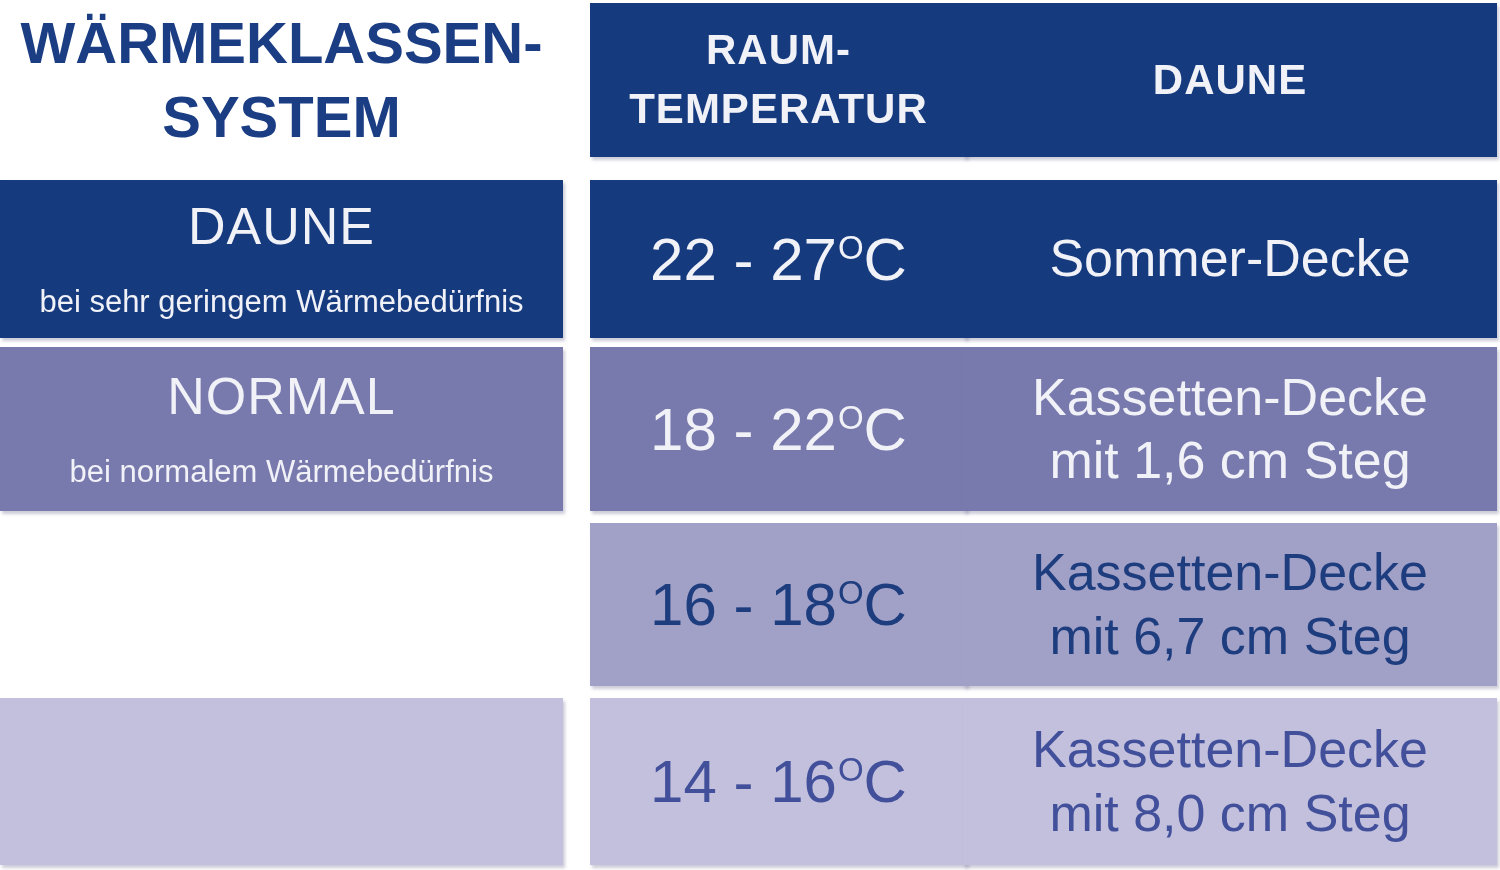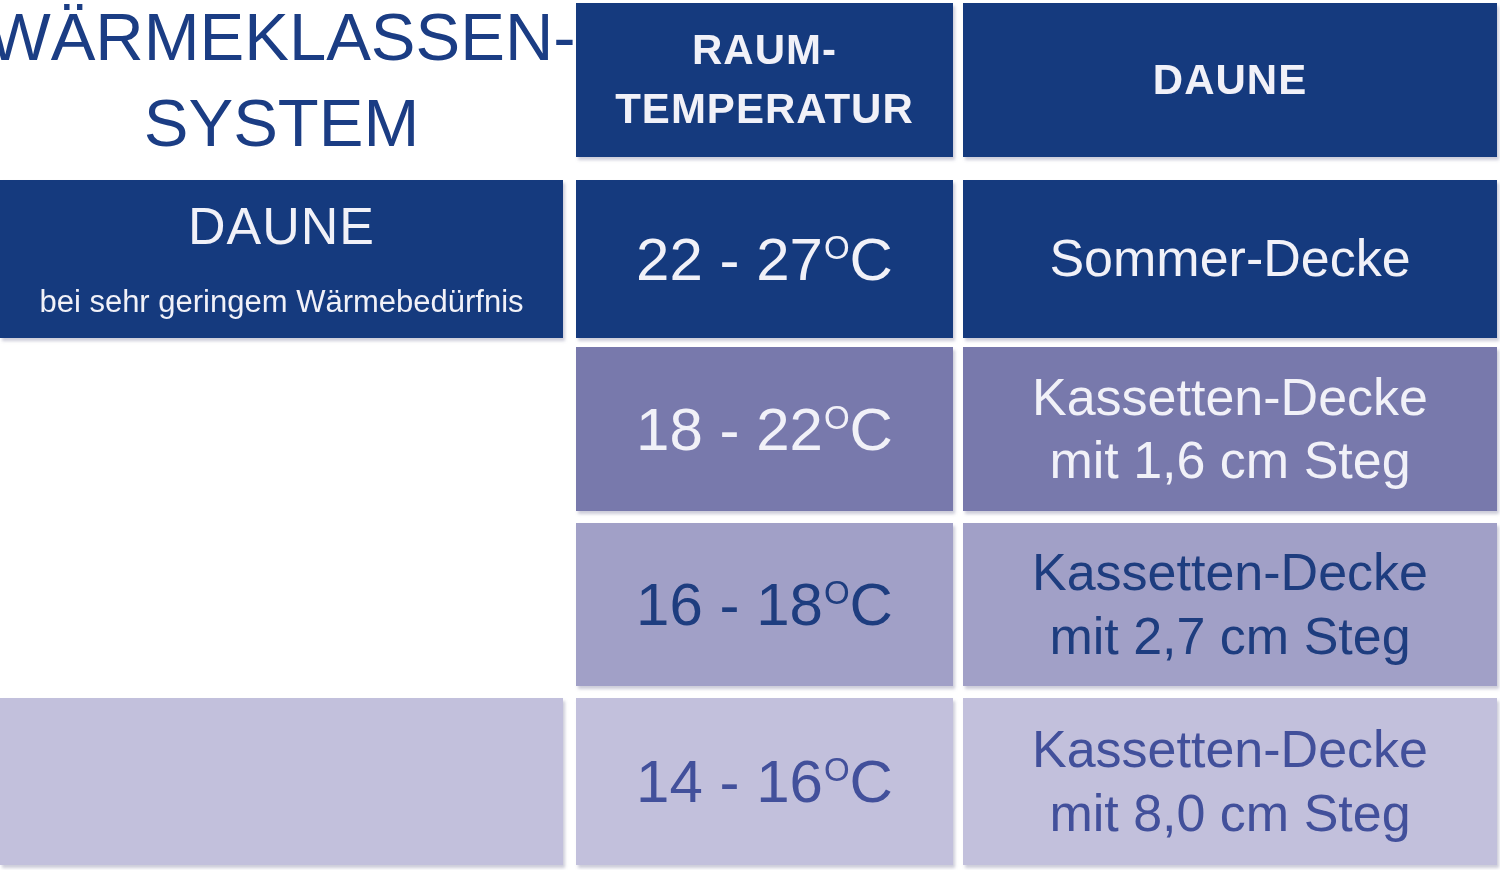--- a/index.html
+++ b/index.html
@@ -15,40 +15,40 @@
     position: absolute;
     display: flex;
     flex-direction: column;
     align-items: center;
     justify-content: center;
     text-align: center;
     box-sizing: border-box;
   }
   
   .col1 { left: 0px;   width: 563px; }
-  .col2 { left: 576px; width: 377px; }
+  .col2 { left: 590px; width: 377px; }
   .col3 { left: 963px; width: 534px; }
   
   .rowh { top: 3px;   height: 154px; }
   .row1 { top: 180px; height: 158px; }
   .row2 { top: 347px; height: 164px; }
   .row3 { top: 523px; height: 163px; }
   .row4 { top: 698px; height: 167px; }
 
   .shadowed { box-shadow: 2px 3px 3px rgba(110,110,145,0.35); }
 
   .bg-navy { background: var(--navy, #153a7e); color: var(--light-text, #f1f1f8); }
   .bg-r2   { background: var(--row2-bg, #7879ac); color: var(--light-text, #f1f1f8); }
   .bg-r3   { background: var(--row3-bg, #a1a0c7); color: var(--row3-text, #1e3d7f); }
   .bg-r4   { background: var(--row4-bg, #c2c0dc); color: var(--row4-text, #42509b); }
 
   .title-cell {
     color: var(--title-text, #1b3d84);
-    font-weight: normal;
-    font-size: 67px;
+    font-weight: bold;
+    font-size: 58px;
     line-height: 1.28;
     letter-spacing: 0px;
     white-space: nowrap;
   }
   .header-cell {
     font-weight: bold;
     font-size: 42px;
     letter-spacing: 1px;
     line-height: 1.4;
     white-space: nowrap;
@@ -83,34 +83,38 @@
     <div class="class-desc">bei sehr geringem Wärmebedürfnis</div>
   </div>
   <div class="cell col2 row1 temp-cell bg-navy shadowed">
     <div><span>22 - 27</span><sup>O</sup><span>C</span></div>
   </div>
   <div class="cell col3 row1 daune-cell bg-navy shadowed">
     <div>Sommer-Decke</div>
     <div></div>
   </div>
 
+  <div class="cell col1 row2 bg-r2 shadowed">
+    <div class="class-name">NORMAL</div>
+    <div class="class-desc">bei normalem Wärmebedürfnis</div>
+  </div>
   <div class="cell col2 row2 temp-cell bg-r2 shadowed">
     <div><span>18 - 22</span><sup>O</sup><span>C</span></div>
   </div>
   <div class="cell col3 row2 daune-cell bg-r2 shadowed">
     <div>Kassetten-Decke</div>
     <div>mit 1,6 cm Steg</div>
   </div>
 
   <div class="cell col2 row3 temp-cell bg-r3 shadowed">
     <div><span>16 - 18</span><sup>O</sup><span>C</span></div>
   </div>
   <div class="cell col3 row3 daune-cell bg-r3 shadowed">
     <div>Kassetten-Decke</div>
-    <div>mit 2,7 cm Steg</div>
+    <div>mit 6,7 cm Steg</div>
   </div>
 
   <div class="cell col1 row4 bg-r4 shadowed">
   </div>
   <div class="cell col2 row4 temp-cell bg-r4 shadowed">
     <div><span>14 - 16</span><sup>O</sup><span>C</span></div>
   </div>
   <div class="cell col3 row4 daune-cell bg-r4 shadowed">
     <div>Kassetten-Decke</div>
     <div>mit 8,0 cm Steg</div>

